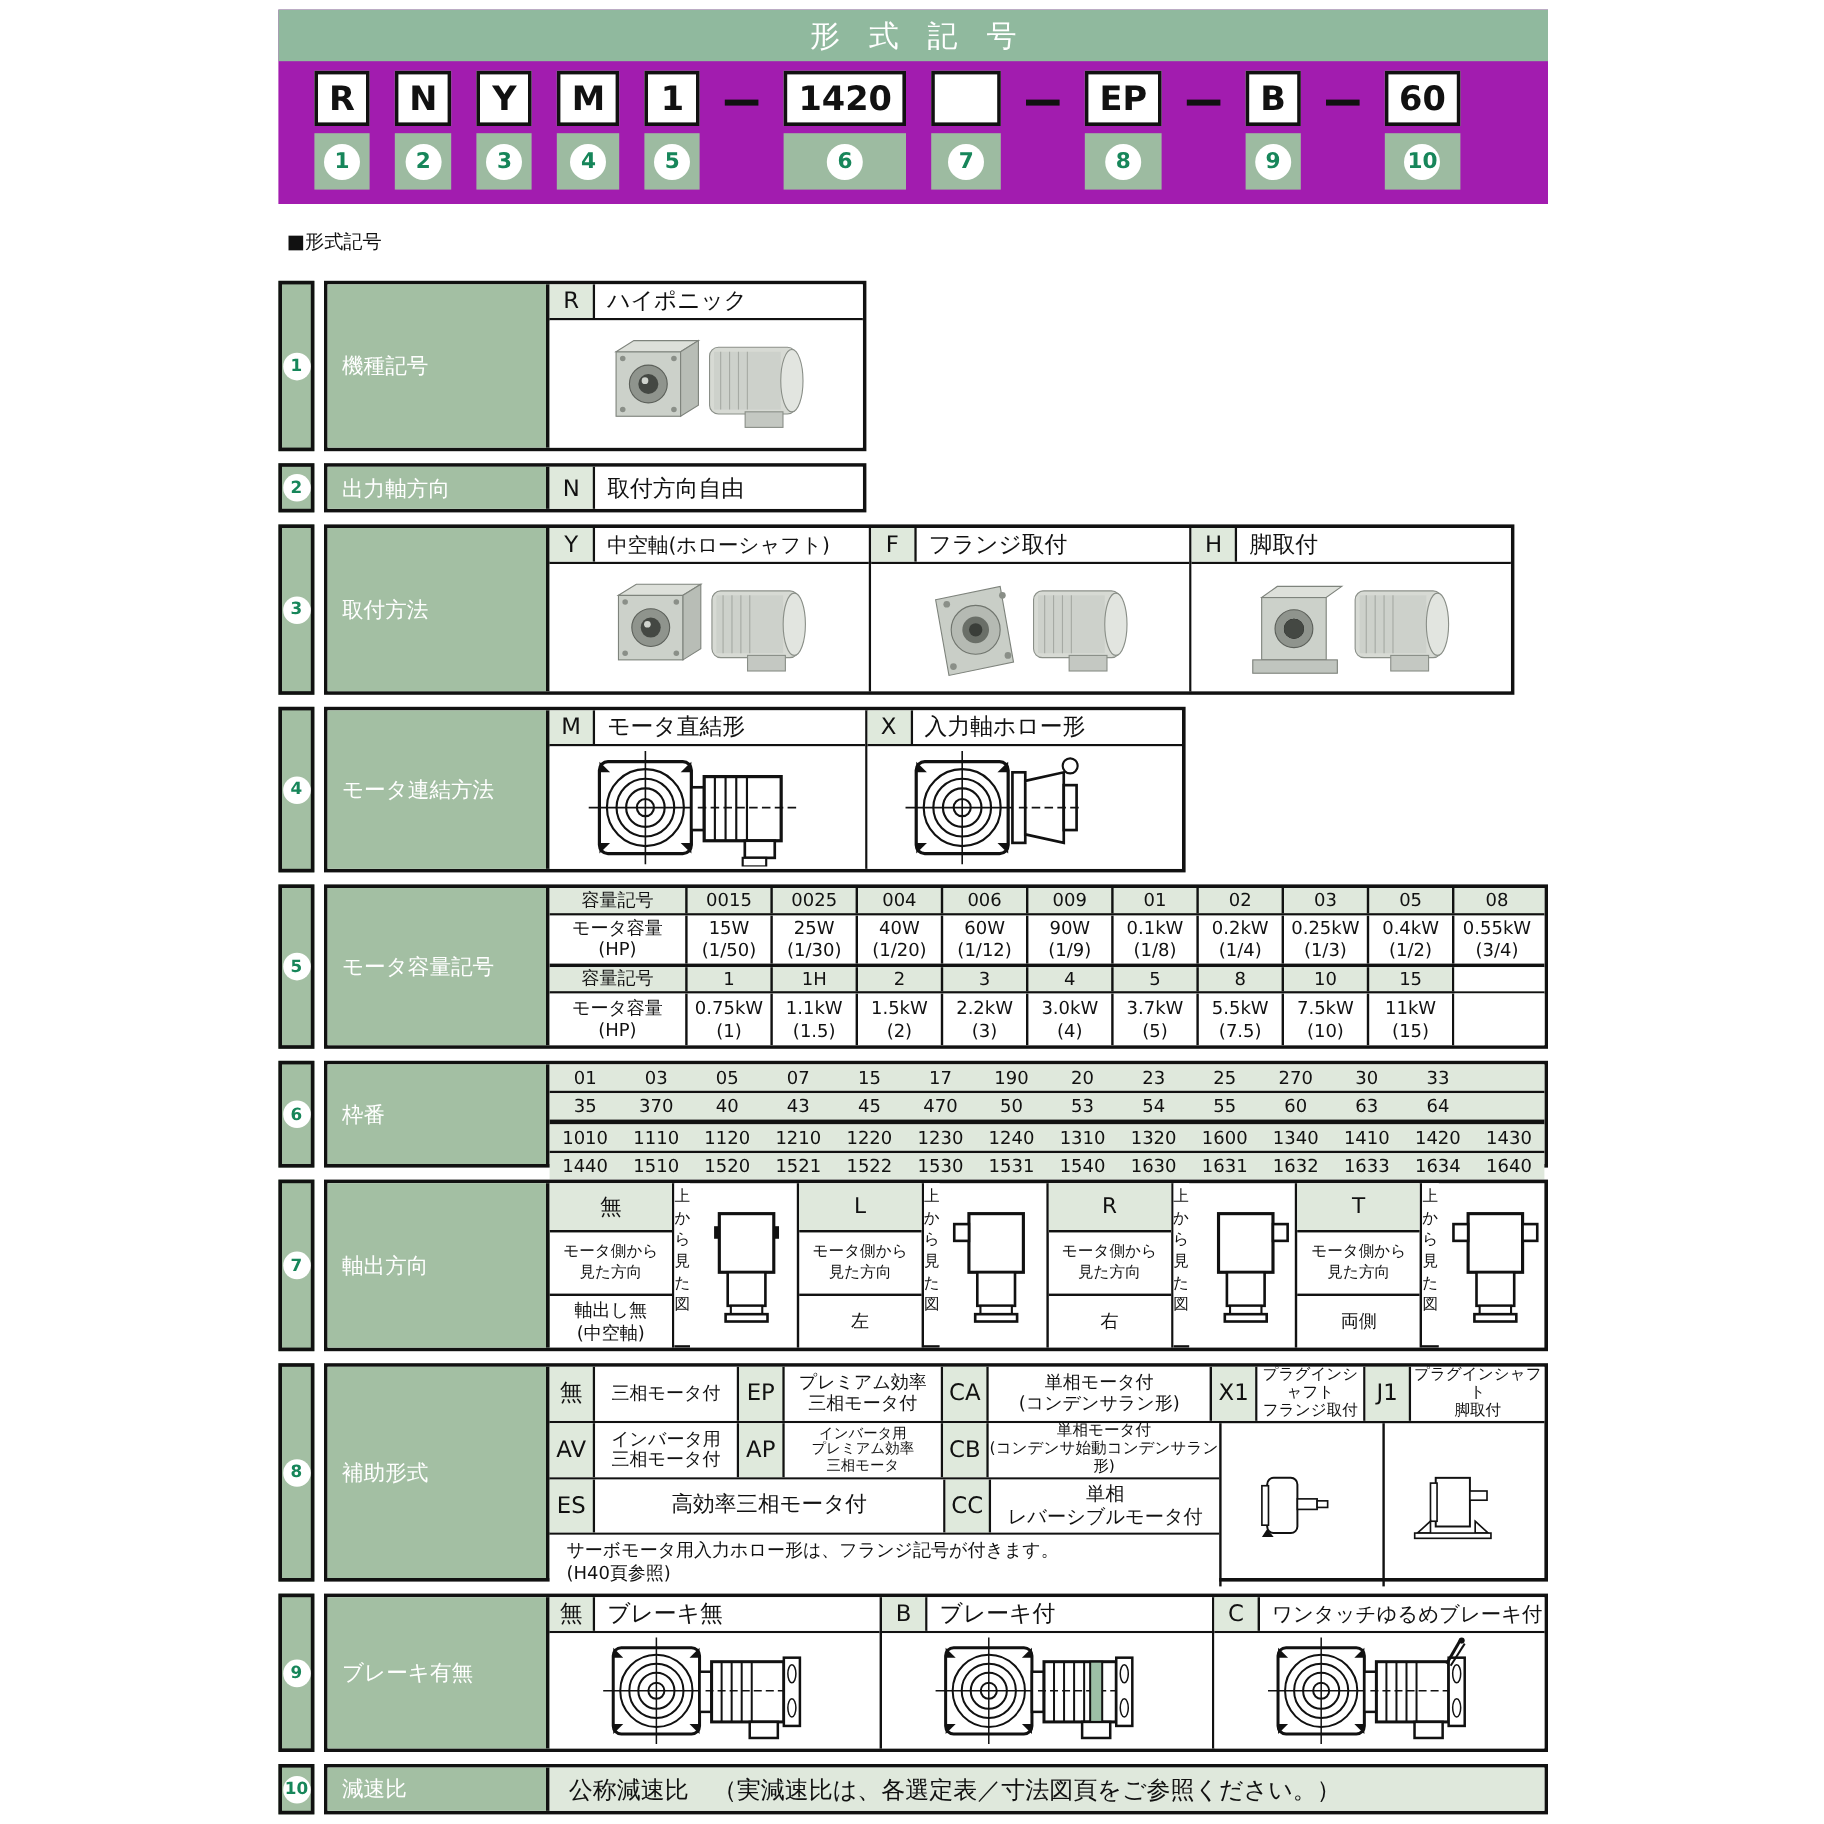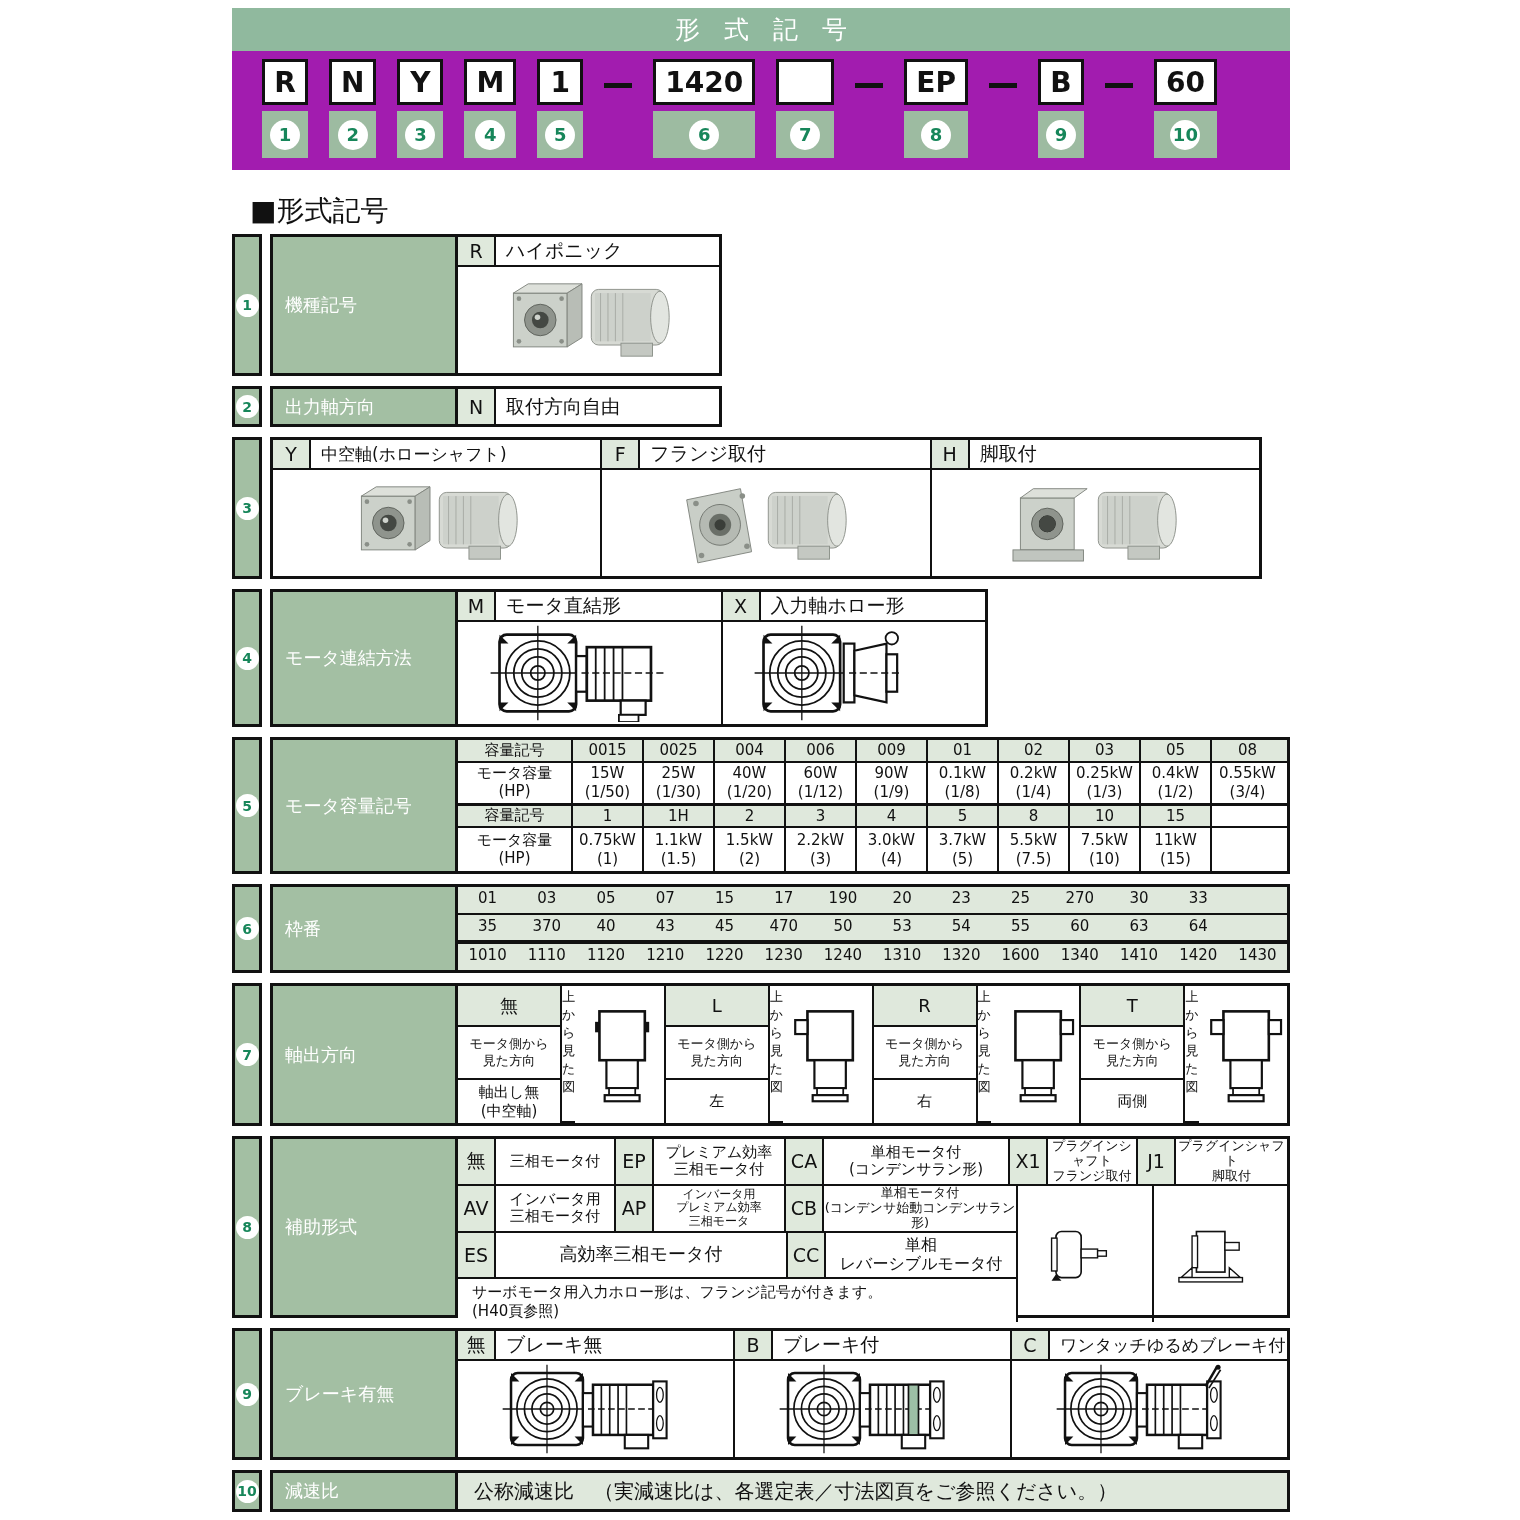--- a/index.html
+++ b/index.html
@@ -30,21 +30,21 @@
     display: flex; align-items: center; justify-content: center;
   }
   .badge-circle {
     width: 30px; height: 30px; background: #fff; border-radius: 50%;
     display: flex; align-items: center; justify-content: center;
     color: #17865a; font-size: 18px; font-weight: bold;
   }
   .code-dash { width: 28px; height: 5px; background: #111; margin-top: 24px; }
 
   
-  .section-label { margin: 22px 0 0 18px; height: 28px; font-size: 28px; color: #111; }
+  .section-label { margin: 22px 0 0 7px; height: 28px; font-size: 16px; color: #111; }
 
   
   #rows { margin-top: 14px; }
   .row { display: flex; gap: 8px; margin-bottom: 10px; }
   .num-col {
     width: 30px; flex: 0 0 30px; border: 3px solid #111; background: #a3bfa3;
     display: flex; align-items: center; justify-content: center;
   }
   .num-circle {
     width: 23px; height: 23px; background: #fff; border-radius: 50%;
@@ -248,20 +248,21 @@
             <div class="kcell">N</div>
             <div class="dcell">取付方向自由</div>
           </div>
         </div>
       </div>
       <div class="row" style="height: 142px;">
         <div class="num-col">
           <div class="num-circle">3</div>
         </div>
         <div class="main-box" style="width: 992px;">
+          <div class="label-cell">取付方法</div>
           <div class="content">
             <div class="group" style="flex: 1 1 0px;">
               <div class="group-head">
                 <div class="kcell">Y</div>
                 <div class="dcell" style="font-size: 17px;">中空軸(ホローシャフト)</div>
               </div>
               <div class="group-img">
                 <svg width="225" height="102" viewBox="0 0 230 110" xmlns="http://www.w3.org/2000/svg">
                   <rect x="34" y="26" width="58" height="58" fill="#ccd1ca" stroke="#7e837c"></rect>
                   <polygon points="34,26 50,16 108,16 92,26" fill="#dde0da" stroke="#7e837c"></polygon>
@@ -574,20 +575,36 @@
                 <div class="frame-cell">1220</div>
                 <div class="frame-cell">1230</div>
                 <div class="frame-cell">1240</div>
                 <div class="frame-cell">1310</div>
                 <div class="frame-cell">1320</div>
                 <div class="frame-cell">1600</div>
                 <div class="frame-cell">1340</div>
                 <div class="frame-cell">1410</div>
                 <div class="frame-cell">1420</div>
                 <div class="frame-cell">1430</div>
+              </div>
+              <div class="frame-row" style="flex: 1 1 0%;">
+                <div class="frame-cell">1440</div>
+                <div class="frame-cell">1510</div>
+                <div class="frame-cell">1520</div>
+                <div class="frame-cell">1521</div>
+                <div class="frame-cell">1522</div>
+                <div class="frame-cell">1530</div>
+                <div class="frame-cell">1531</div>
+                <div class="frame-cell">1540</div>
+                <div class="frame-cell">1630</div>
+                <div class="frame-cell">1631</div>
+                <div class="frame-cell">1632</div>
+                <div class="frame-cell">1633</div>
+                <div class="frame-cell">1634</div>
+                <div class="frame-cell">1640</div>
               </div>
             </div>
           </div>
         </div>
       </div>
       <div class="row" style="height: 143px;">
         <div class="num-col">
           <div class="num-circle">7</div>
         </div>
         <div class="main-box" style="width: 1020px;">

